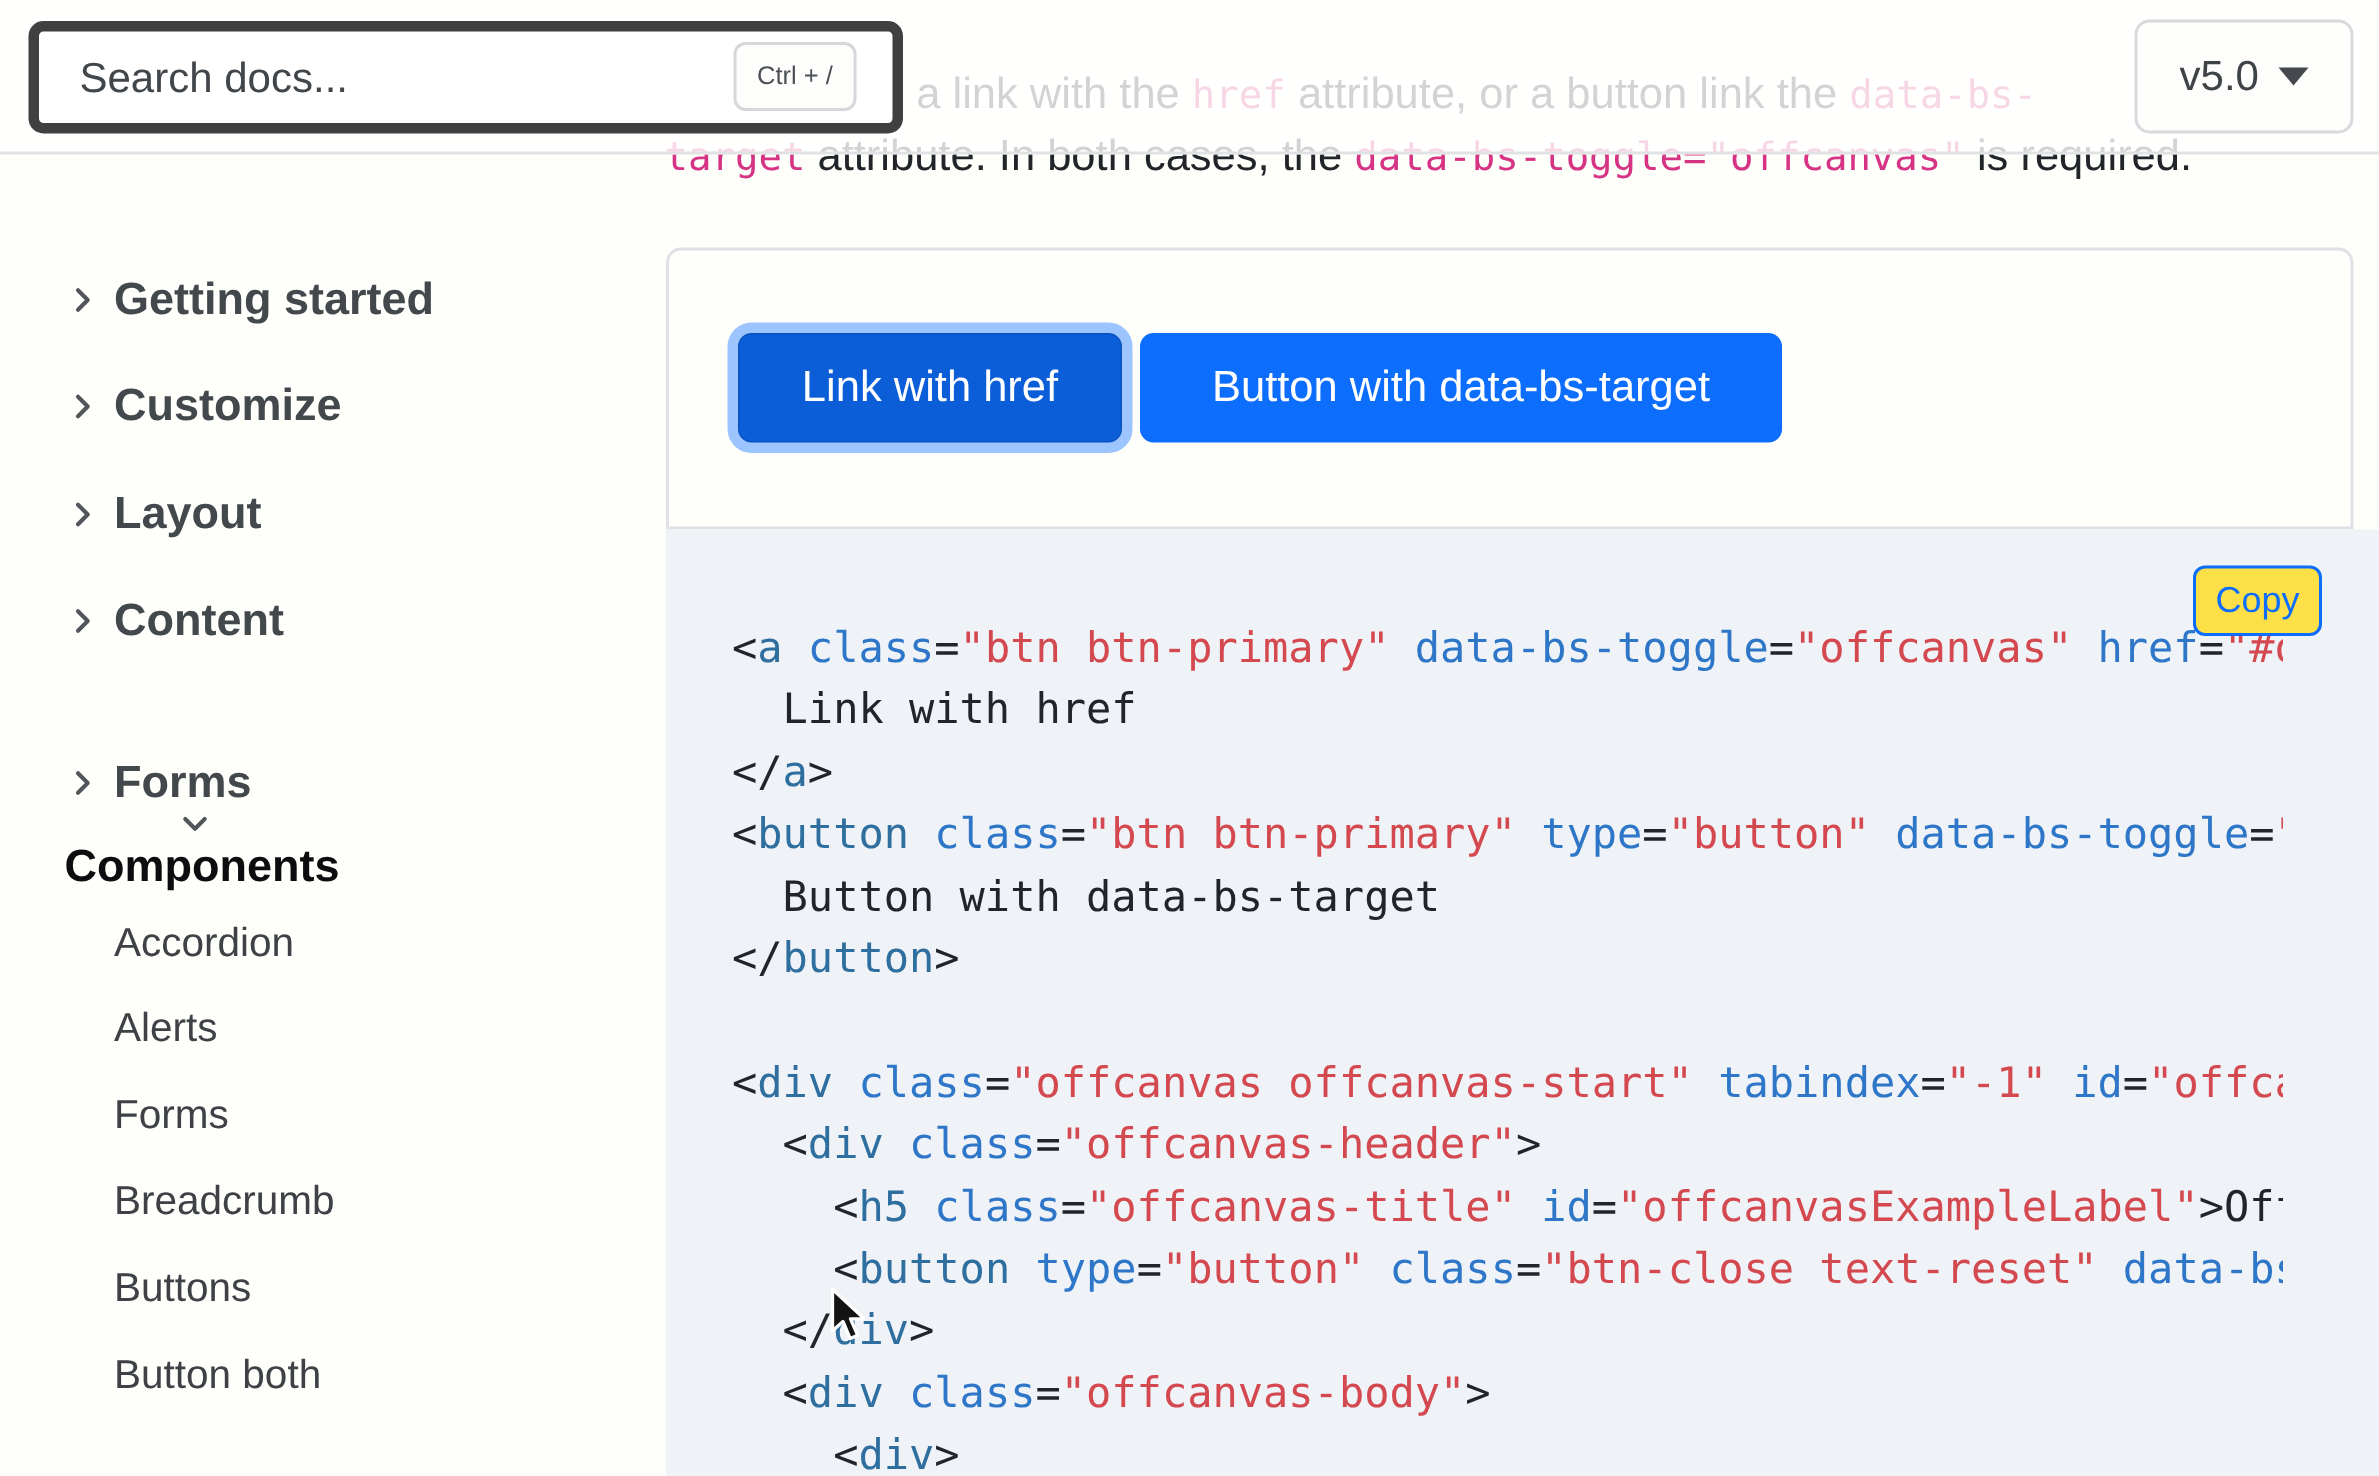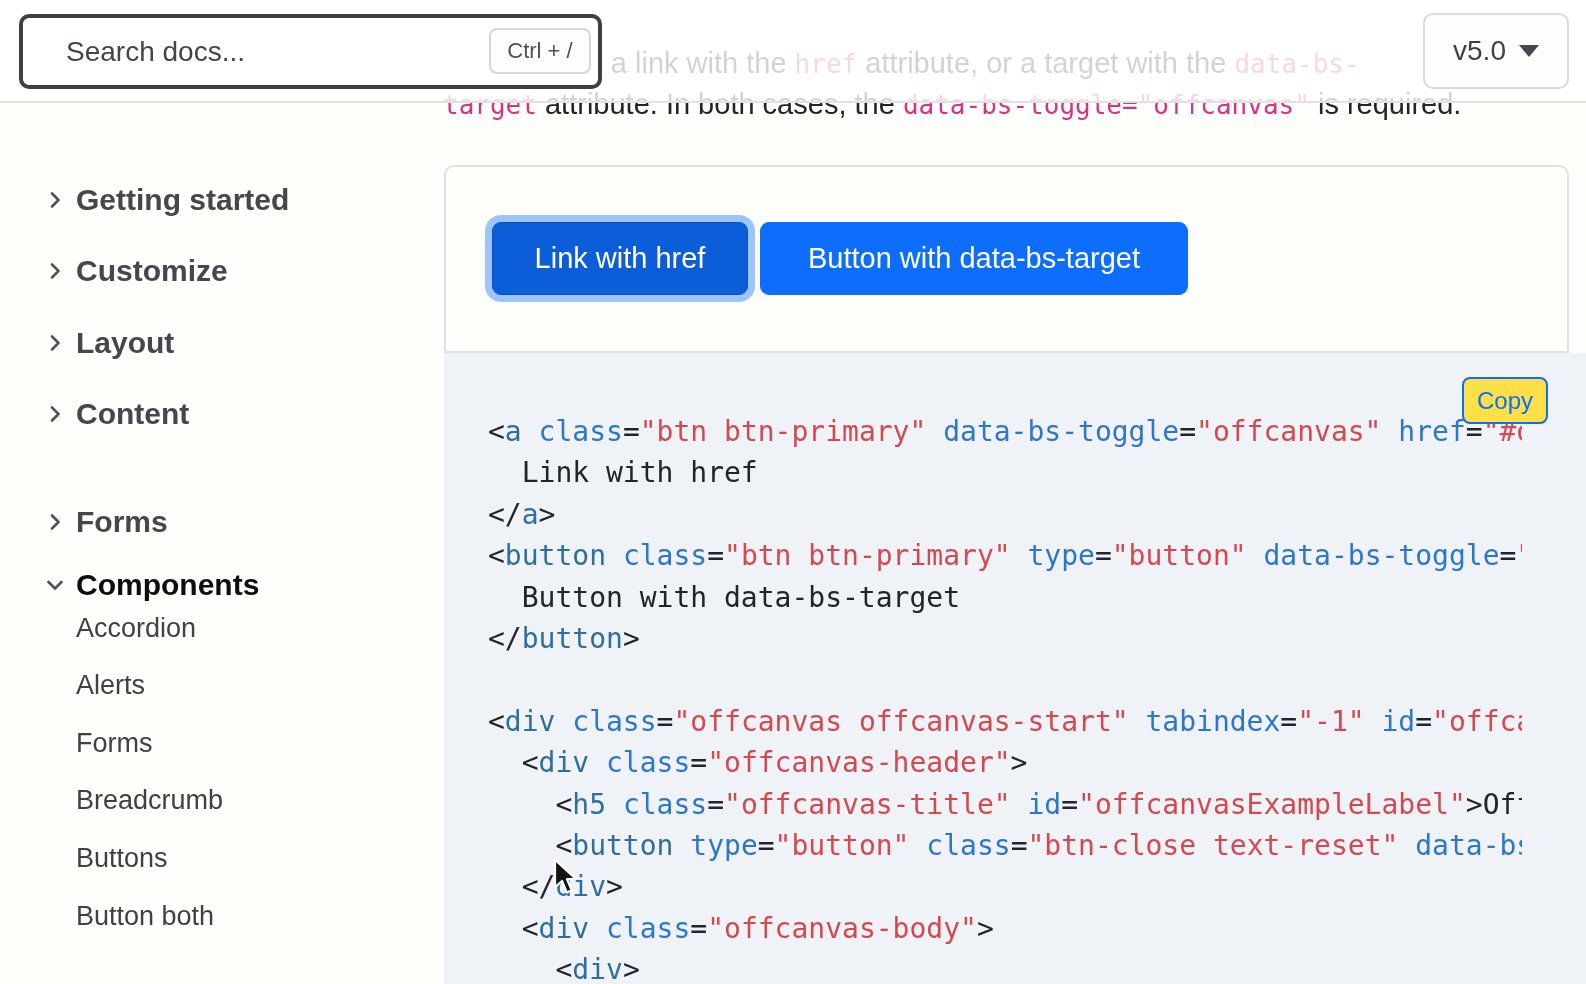--- a/index.html
+++ b/index.html
@@ -18,29 +18,29 @@
 
   
   .header {
     position:absolute; left:0; top:0; width:1586px; height:103px;
     background:rgba(255,255,255,0.8);
     border-bottom:2px solid #e0e2e4;
     z-index:2;
   }
   .search-input {
     position:absolute; left:19px; top:14px; width:583px; height:75px;
-    border:4px solid #404040; border-radius:10px; background:#ffffff;
+    border:7px solid #404040; border-radius:10px; background:#ffffff;
     font-family:"Liberation Sans", sans-serif; font-size:28px; color:#701a75;
-    padding:0 120px 0 43px; outline:none;
+    padding:0 120px 0 27px; outline:none;
   }
   .search-input::placeholder { color:#41464b; opacity:1; }
   .kbd-shortcut {
-    position:absolute; left:489px; top:28px; width:102px; height:46px;
+    position:absolute; left:489px; top:28px; width:82px; height:46px;
     border:2px solid #d6d7da; border-radius:8px; background:#fdfdfc;
-    font-size:22px; color:#4b5157;
+    font-size:17px; color:#4b5157;
     display:flex; align-items:center; justify-content:center;
   }
   .version-btn {
     position:absolute; left:1423px; top:13px; width:146px; height:76px;
     border:2px solid #d9dade; border-radius:10px; background:#fdfdfb;
     font-size:28px; color:#3e4348;
     display:flex; align-items:center; justify-content:center; gap:13px;
     cursor:pointer;
   }
   .caret-down {
@@ -99,21 +99,21 @@
   .tk-t { color:#2f6f9f; }
   .tk-a { color:#2e77c8; }
   .tk-s { color:#d44950; }
 
   
   .mouse-cursor { position:absolute; left:552px; top:858px; z-index:5; }
 </style>
 </head>
 <body>
 
-<div class="intro-line" id="intro-line1"><span class="">use a link with the </span><span class="inline-code">href</span><span class=""> attribute, or a target with the </span><span class="inline-code">data-bs-</span></div>
+<div class="intro-line" id="intro-line1"><span class="">use a link with the </span><span class="inline-code">href</span><span class=""> attribute, or a button link the </span><span class="inline-code">data-bs-</span></div>
 <div class="intro-line" id="intro-line2"><span class="inline-code">target</span><span class=""> attribute. In both cases, the </span><span class="inline-code">data-bs-toggle="offcanvas"</span><span class=""> is required.</span></div>
 
 <nav id="sidebar">
     <div class="side-row" style="top: 180px;">
       <svg class="chev" viewBox="0 0 24 24">
         <polyline points="9 5.5 15.5 12 9 18.5" fill="none" stroke="#51565a" stroke-width="2.7" stroke-linecap="round" stroke-linejoin="round"></polyline>
       </svg>
       <span class="lbl">Getting started</span>
     </div>
     <div class="side-row" style="top: 251.4px;">
@@ -133,21 +133,21 @@
         <polyline points="9 5.5 15.5 12 9 18.5" fill="none" stroke="#51565a" stroke-width="2.7" stroke-linecap="round" stroke-linejoin="round"></polyline>
       </svg>
       <span class="lbl">Content</span>
     </div>
     <div class="side-row" style="top: 465.6px; margin-top: 36px;">
       <svg class="chev" viewBox="0 0 24 24">
         <polyline points="9 5.5 15.5 12 9 18.5" fill="none" stroke="#51565a" stroke-width="2.7" stroke-linecap="round" stroke-linejoin="round"></polyline>
       </svg>
       <span class="lbl">Forms</span>
     </div>
-    <div class="side-row active" style="top: 565px;">
+    <div class="side-row active" style="top: 537px; flex-direction: column;">
       <svg class="chev" viewBox="0 0 24 24">
         <polyline points="5.5 9 12 15.5 18.5 9" fill="none" stroke="#51565a" stroke-width="2.7" stroke-linecap="round" stroke-linejoin="round"></polyline>
       </svg>
       <span class="lbl">Components</span>
     </div>
     <div class="side-sub" style="top: 611px;">
       <span class="lbl">Accordion</span>
     </div>
     <div class="side-sub" style="top: 668.6px;">
       <span class="lbl">Alerts</span>

